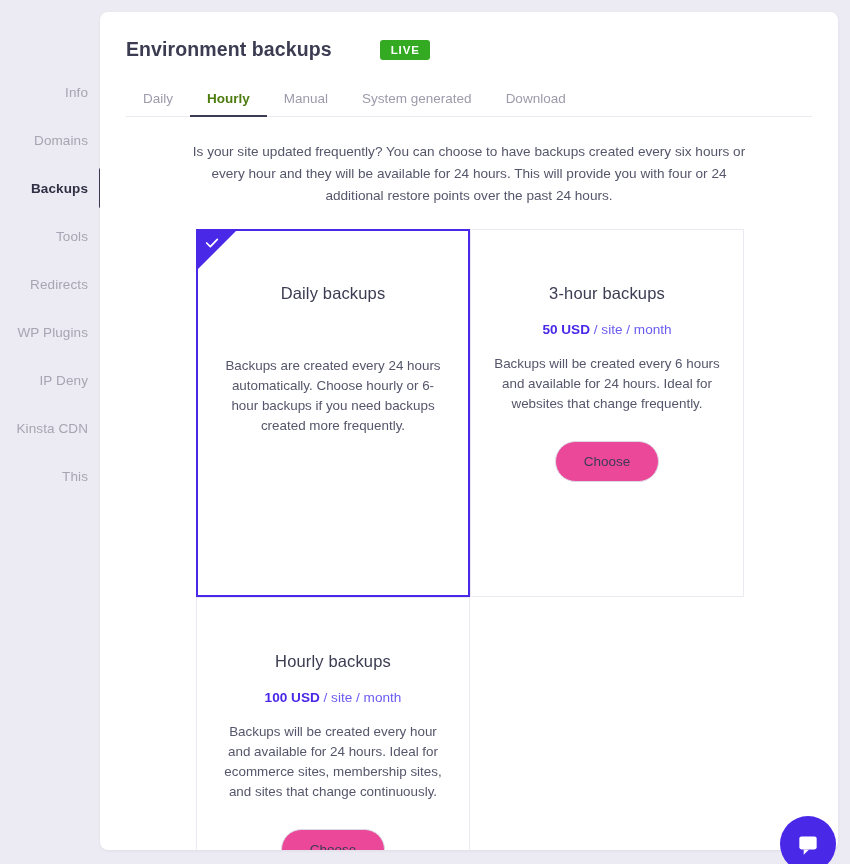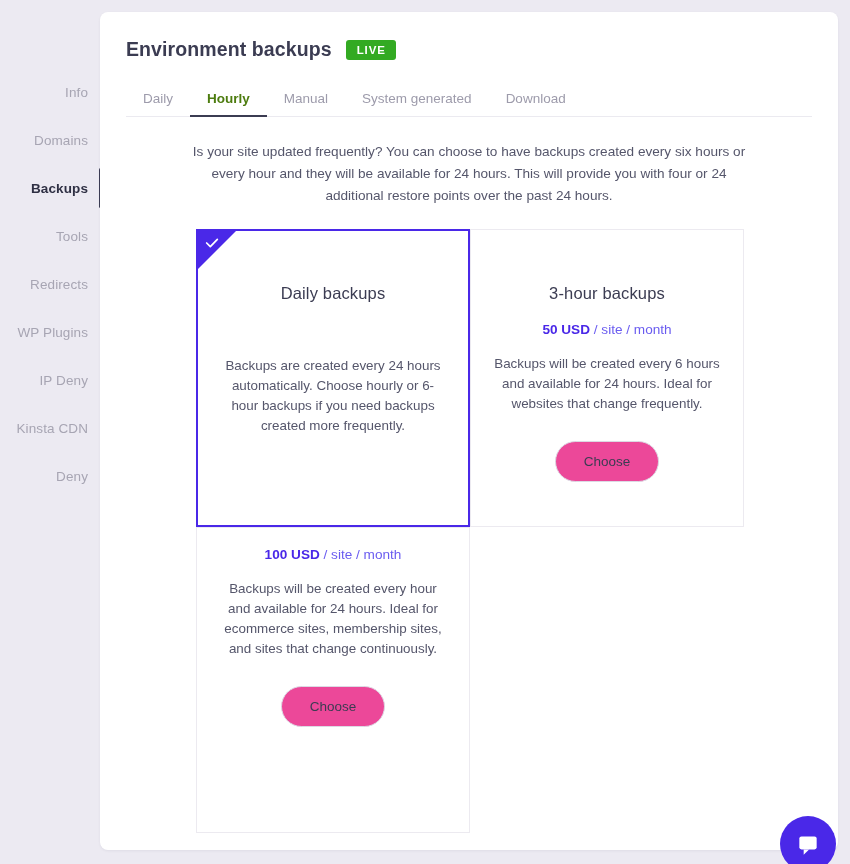--- a/index.html
+++ b/index.html
@@ -83,20 +83,21 @@
   }
 
   #live-badge {
     background: #33aa22;
     color: #ffffff;
     font-size: 11.5px;
     font-weight: bold;
     letter-spacing: .9px;
     padding: 4px 10px 4px 11px;
     border-radius: 3px;
+    margin-left: 34px;
   }
 
   
   #tabs {
     margin: 29px 26px 0 26px;
     display: flex;
     gap: 0;
     border-bottom: 1px solid #ebeaf0;
   }
 
@@ -139,21 +140,21 @@
 
   .plan {
     width: 274px;
     border: 1px solid #eceaf0;
     background: #fff;
     text-align: center;
     padding: 0 22px;
     position: relative;
   }
 
-  .plan.top { height: 298px; }
+  .plan.top { height: 368px; }
   .plan.bottom { height: 306px; }
 
   .plan.selected {
     border: 2px solid #4a28e8;
     z-index: 2;
   }
 
   .ribbon {
     position: absolute;
     left: 0;
@@ -254,21 +255,21 @@
   <div class="nav-item">
     <span>WP Plugins</span>
   </div>
   <div class="nav-item">
     <span>IP Deny</span>
   </div>
   <div class="nav-item">
     <span>Kinsta CDN</span>
   </div>
   <div class="nav-item">
-    <span>Deny</span>
+    <span>This</span>
   </div>
 </nav>
 
 <main id="panel">
 
   <div id="panel-header">
     <h1 id="page-title">Environment backups</h1>
     <span id="live-badge">LIVE</span>
   </div>
 
@@ -312,20 +313,21 @@
         </div>
         <div class="plan-desc">Backups will be created every 6 hours and available for 24 hours. Ideal for websites that change frequently.</div>
         <button class="choose-btn">Choose</button>
       </div>
 
     </div>
 
     <div class="plan-row">
 
       <div class="plan bottom">
+        <div class="plan-name">Hourly backups</div>
         <div class="plan-price">
           <span class="amount">100 USD</span><span> / site / month</span>
         </div>
         <div class="plan-desc">Backups will be created every hour and available for 24 hours. Ideal for ecommerce sites, membership sites, and sites that change continuously.</div>
         <button class="choose-btn">Choose</button>
       </div>
 
     </div>
 
   </section>

